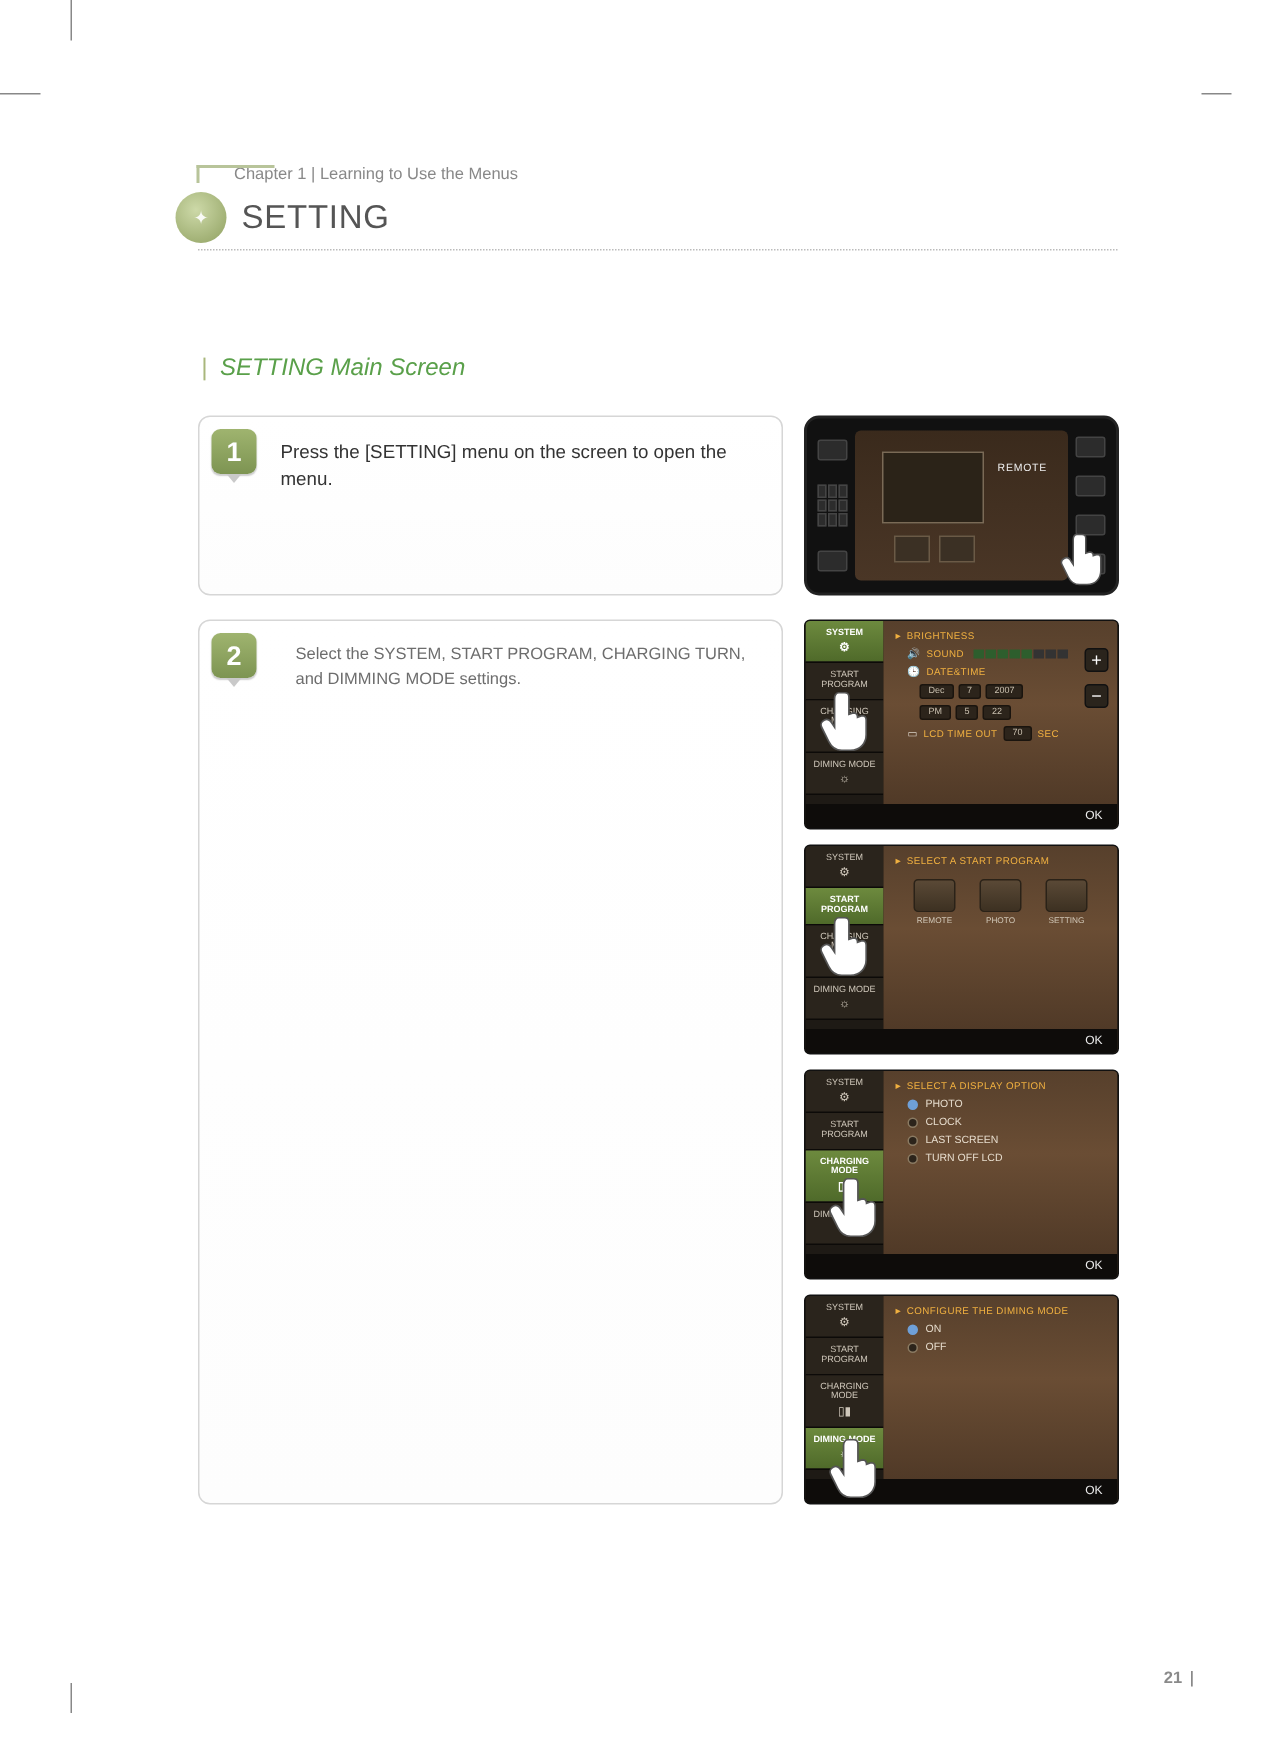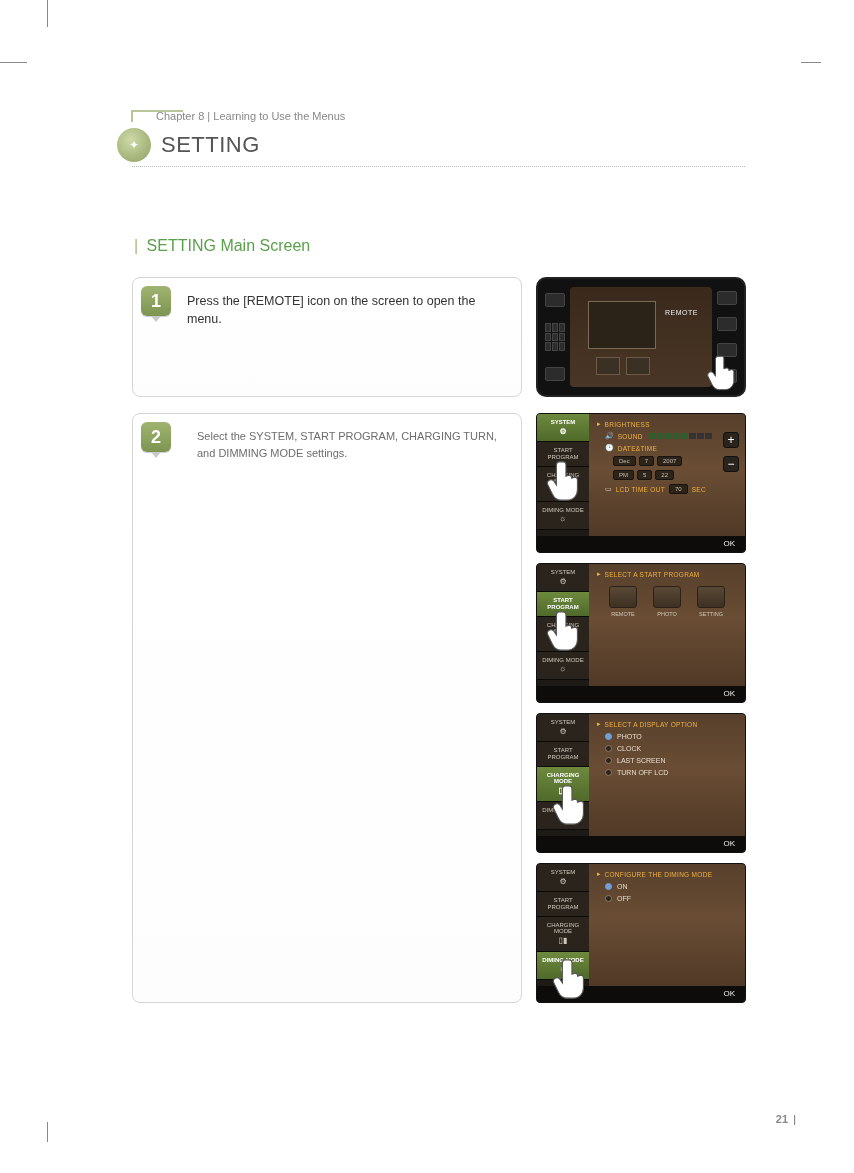--- a/index.html
+++ b/index.html
@@ -54,20 +54,21 @@
   .page-title {
     font-size: 22px;
     font-weight: 300;
     letter-spacing: .5px;
     color: #555;
   }
   .section-head {
     font-size: 16px;
     color: #5aa04a;
     margin: 0 0 22px 2px;
+    font-style: italic;
   }
   .section-head .bar { color: #a9b77c; margin-right: 4px; }
   .content-grid {
     display: grid;
     grid-template-columns: 390px 210px;
     gap: 16px 14px;
   }
   .step-card {
     border: 1px solid #d6d6d6;
     border-radius: 8px;
@@ -283,36 +284,36 @@
 <body>
 
 <div class="crop-t"></div>
 <div class="crop-l"></div>
 <div class="crop-r"></div>
 <div class="crop-b"></div>
 
 <div class="page">
 
   <div class="header-stub"></div>
-  <div class="chapter-line">Chapter 8 | Learning to Use the Menus</div>
+  <div class="chapter-line">Chapter 1 | Learning to Use the Menus</div>
   <div class="title-row">
     <div class="title-icon"></div>
     <div class="page-title">SETTING</div>
   </div>
 
   <div class="section-head">
     <span class="bar">|</span>
     <span>SETTING Main Screen</span>
   </div>
 
   <div class="content-grid">
 
     <div class="step-card">
       <div class="step-badge">1</div>
-      <div class="step-head">Press the [REMOTE] icon on the screen to open the menu.</div>
+      <div class="step-head">Press the [SETTING] menu on the screen to open the menu.</div>
     </div>
 
     <div class="device">
       <div class="dev-side">
         <div class="dev-btn"></div>
         <div class="dev-dpad">
           <div></div>
             <div></div>
             <div></div>
           <div></div>

